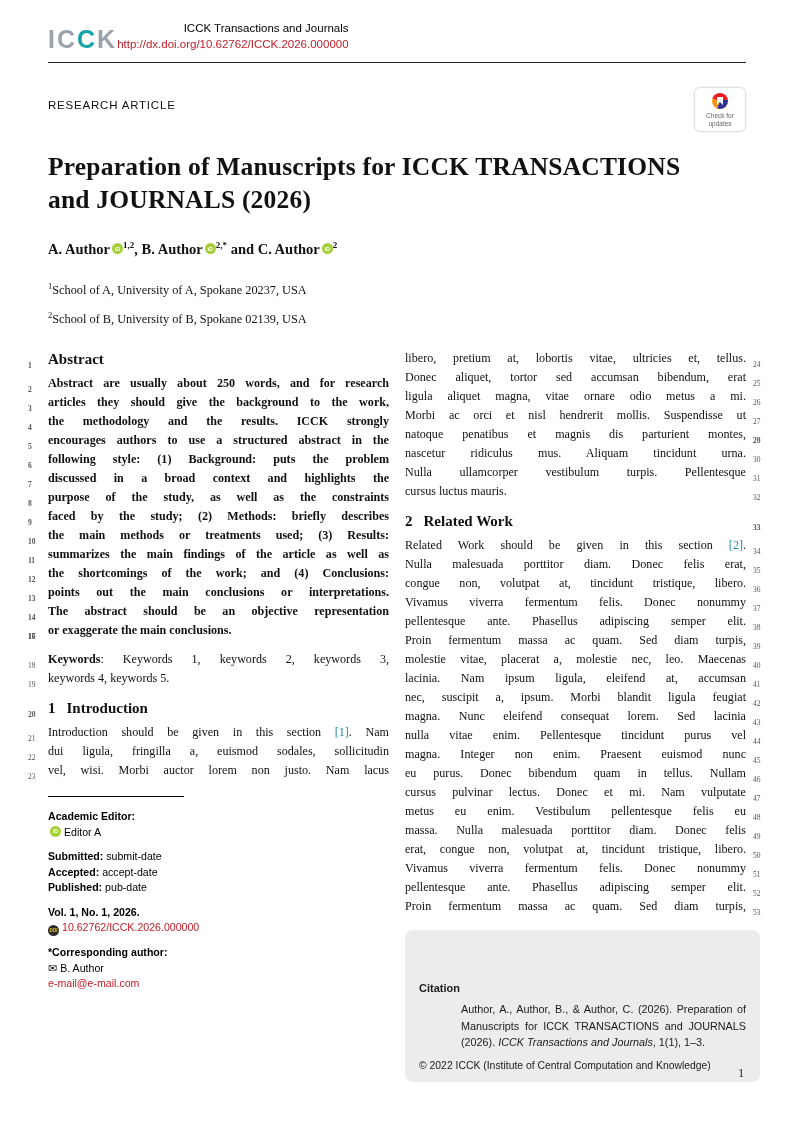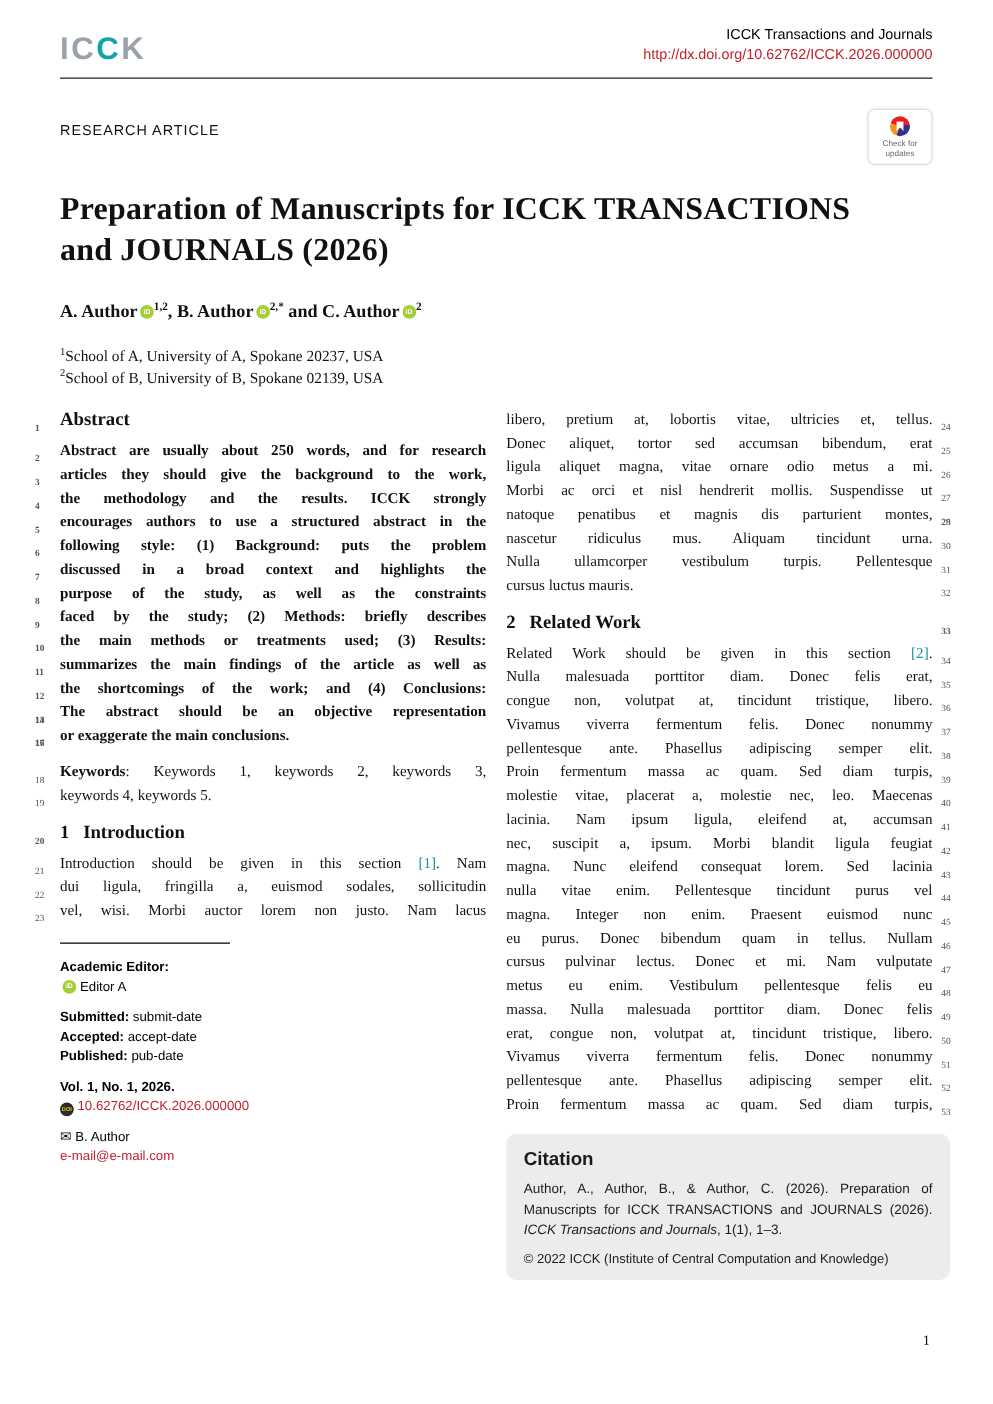--- a/index.html
+++ b/index.html
@@ -4,21 +4,21 @@
 <style>
   * { margin:0; padding:0; box-sizing:border-box; }
   html,body { background:#fff; }
   .page {
     position:relative; width:794px; height:1123px; margin:0 auto; background:#fff;
     padding:22px 48px 0; font-family:"Liberation Serif","DejaVu Serif",serif; color:#111;
     overflow:hidden;
   }
 
   
-  .masthead { display:flex; justify-content:space-between; align-items:flex-start; }
+  .masthead { display:flex; align-items:flex-start; }
   .logo { font-family:"Liberation Sans",sans-serif; font-weight:700; font-size:25px;
           letter-spacing:2px; color:var(--logo-gray); line-height:1; margin-top:5px; }
   .logo .teal { color:var(--logo-teal); }
   .mast-right { text-align:right; font-family:"Liberation Sans",sans-serif; }
   .journal-name { font-size:11.5px; color:#000; margin-bottom:4px; }
   .mast-doi { font-size:11.5px; color:var(--link-red); text-decoration:none; display:block; cursor:pointer; }
   .header-rule { border:0; border-top:1.2px solid #222; margin:10px 0 0; }
 
   
   .type-row { display:flex; justify-content:space-between; align-items:flex-start; margin-top:24px; }
@@ -31,21 +31,21 @@
                       clip-path:polygon(0 0,100% 0,100% 100%,50% 62%,0 100%); }
   .cm-text { font-family:"Liberation Sans",sans-serif; font-size:6.5px; line-height:7.5px; color:#666; }
 
   
   .title { margin-top:18px; font-size:25.5px; font-weight:700; line-height:33px; letter-spacing:0.2px; }
   .authors { margin-top:24px; font-size:14.5px; font-weight:700; }
   .orcid { display:inline-flex; align-items:center; justify-content:center; width:11px; height:11px;
            border-radius:50%; background:var(--orcid-green); color:#fff; font-family:"Liberation Sans",sans-serif;
            font-size:5.5px; font-weight:700; vertical-align:3px; margin-left:2px; cursor:pointer; }
   sup.asup { font-size:9px; }
-  .affiliations { margin-top:16px; font-size:12.3px; line-height:13px; }
+  .affiliations { margin-top:16px; font-size:12.3px; line-height:25px; }
   .affil sup { font-size:8.5px; }
 
   
   .columns { display:flex; gap:16px; margin-top:17px; }
   .col { width:341px; position:relative; }
   .line { position:relative; font-size:12.1px; line-height:19px; text-align:justify; text-align-last:justify; }
   .line.last { text-align-last:left; }
   .line.abstract { font-weight:700; }
   .line.heading { font-size:15px; font-weight:700; margin:11px 0 5px; text-align-last:left; }
   .line.heading:first-child { margin-top:1px; }
@@ -62,22 +62,22 @@
   .fn-group { margin-bottom:9px; }
   .red { color:var(--link-red); text-decoration:none; cursor:pointer; }
   .doi-icon { display:inline-flex; align-items:center; justify-content:center; width:11px; height:11px;
               border-radius:50%; background:#2b2b2b; color:#f6c915; font-size:4.5px; font-weight:700;
               font-family:"Liberation Sans",sans-serif; vertical-align:-1px; margin-right:3px; }
   .mail-glyph { font-size:11px; margin-right:3px; }
 
   
   .citation-box { margin-top:14px; width:calc(100% + 14px); background:var(--citation-bg); border-radius:8px;
                   padding:12px 14px 11px; font-family:"Liberation Sans",sans-serif; color:#1b1b1b; }
-  .citation-title { font-weight:700; font-size:15px; margin-bottom:7px; }
-  .citation-text { font-size:10.8px; line-height:16.5px; text-align:justify; }
+  .citation-title { font-weight:700; font-size:11px; margin-bottom:7px;margin-top:40px; }
+  .citation-text { font-size:10.8px; line-height:16.5px; text-align:justify;margin-left:42px; }
   .citation-text i { font-style:italic; }
   .citation-copyright { font-size:10.4px; margin-top:9px; }
 
   .page-number { position:absolute; right:50px; bottom:44px; font-size:11.5px; }
 </style>
 </head>
 <body>
 
 <div class="page">
 
@@ -120,21 +120,21 @@
           <div class="line abstract"><span class="lnum L">3</span><span class="ltext">articles they should give the background to the work,</span></div>
           <div class="line abstract"><span class="lnum L">4</span><span class="ltext">the methodology and the results. ICCK strongly</span></div>
           <div class="line abstract"><span class="lnum L">5</span><span class="ltext">encourages authors to use a structured abstract in the</span></div>
           <div class="line abstract"><span class="lnum L">6</span><span class="ltext">following style: (1) Background: puts the problem</span></div>
           <div class="line abstract"><span class="lnum L">7</span><span class="ltext">discussed in a broad context and highlights the</span></div>
           <div class="line abstract"><span class="lnum L">8</span><span class="ltext">purpose of the study, as well as the constraints</span></div>
           <div class="line abstract"><span class="lnum L">9</span><span class="ltext">faced by the study; (2) Methods: briefly describes</span></div>
           <div class="line abstract"><span class="lnum L">10</span><span class="ltext">the main methods or treatments used; (3) Results:</span></div>
           <div class="line abstract"><span class="lnum L">11</span><span class="ltext">summarizes the main findings of the article as well as</span></div>
           <div class="line abstract"><span class="lnum L">12</span><span class="ltext">the shortcomings of the work; and (4) Conclusions:</span></div>
-          <div class="line abstract"><span class="lnum L">13</span></div>
+          <div class="line abstract"><span class="lnum L">13</span><span class="ltext">points out the main conclusions or interpretations.</span></div>
           <div class="line abstract"><span class="lnum L">14</span><span class="ltext">The abstract should be an objective representation</span></div>
           <div class="line abstract"><span class="lnum L">16</span></div>
           <div class="line abstract last"><span class="lnum L">17</span><span class="ltext">or exaggerate the main conclusions.</span></div>
           <div class="line keywords mt"><span class="lnum L">18</span><span class="ltext"><b>Keywords</b>: Keywords 1, keywords 2, keywords 3,</span></div>
           <div class="line keywords last"><span class="lnum L">19</span><span class="ltext">keywords 4, keywords 5.</span></div>
           <div class="line heading"><span class="lnum L">20</span><span class="ltext"><span class="secnum">1</span>Introduction</span></div>
           <div class="line body"><span class="lnum L">21</span><span class="ltext">Introduction should be given in this section <span class="ref">[1]</span>. Nam</span></div>
           <div class="line body"><span class="lnum L">22</span><span class="ltext">dui ligula, fringilla a, euismod sodales, sollicitudin</span></div>
           <div class="line body"><span class="lnum L">23</span><span class="ltext">vel, wisi. Morbi auctor lorem non justo. Nam lacus</span></div>
         </div>
@@ -147,20 +147,21 @@
         <div class="fn-group">
           <div class="fn-row"><b>Submitted:</b> <span>submit-date</span></div>
           <div class="fn-row"><b>Accepted:</b> <span>accept-date</span></div>
           <div class="fn-row"><b>Published:</b> <span>pub-date</span></div>
         </div>
         <div class="fn-group">
           <div class="fn-row"><b>Vol. 1, No. 1, 2026.</b></div>
           <div class="fn-row"><span class="doi-icon">DOI</span><a class="red">10.62762/ICCK.2026.000000</a></div>
         </div>
         <div class="fn-group">
+          <div class="fn-row"><b>*Corresponding author:</b></div>
           <div class="fn-row"><span class="mail-glyph">✉</span><span>B. Author</span></div>
           <div class="fn-row"><a class="red">e-mail@e-mail.com</a></div>
         </div>
       </div>
     </div>
 
     <div class="col">
       <div id="right-lines">
           <div class="line body"><span class="lnum R">24</span><span class="ltext">libero, pretium at, lobortis vitae, ultricies et, tellus.</span></div>
           <div class="line body"><span class="lnum R">25</span><span class="ltext">Donec aliquet, tortor sed accumsan bibendum, erat</span></div>

